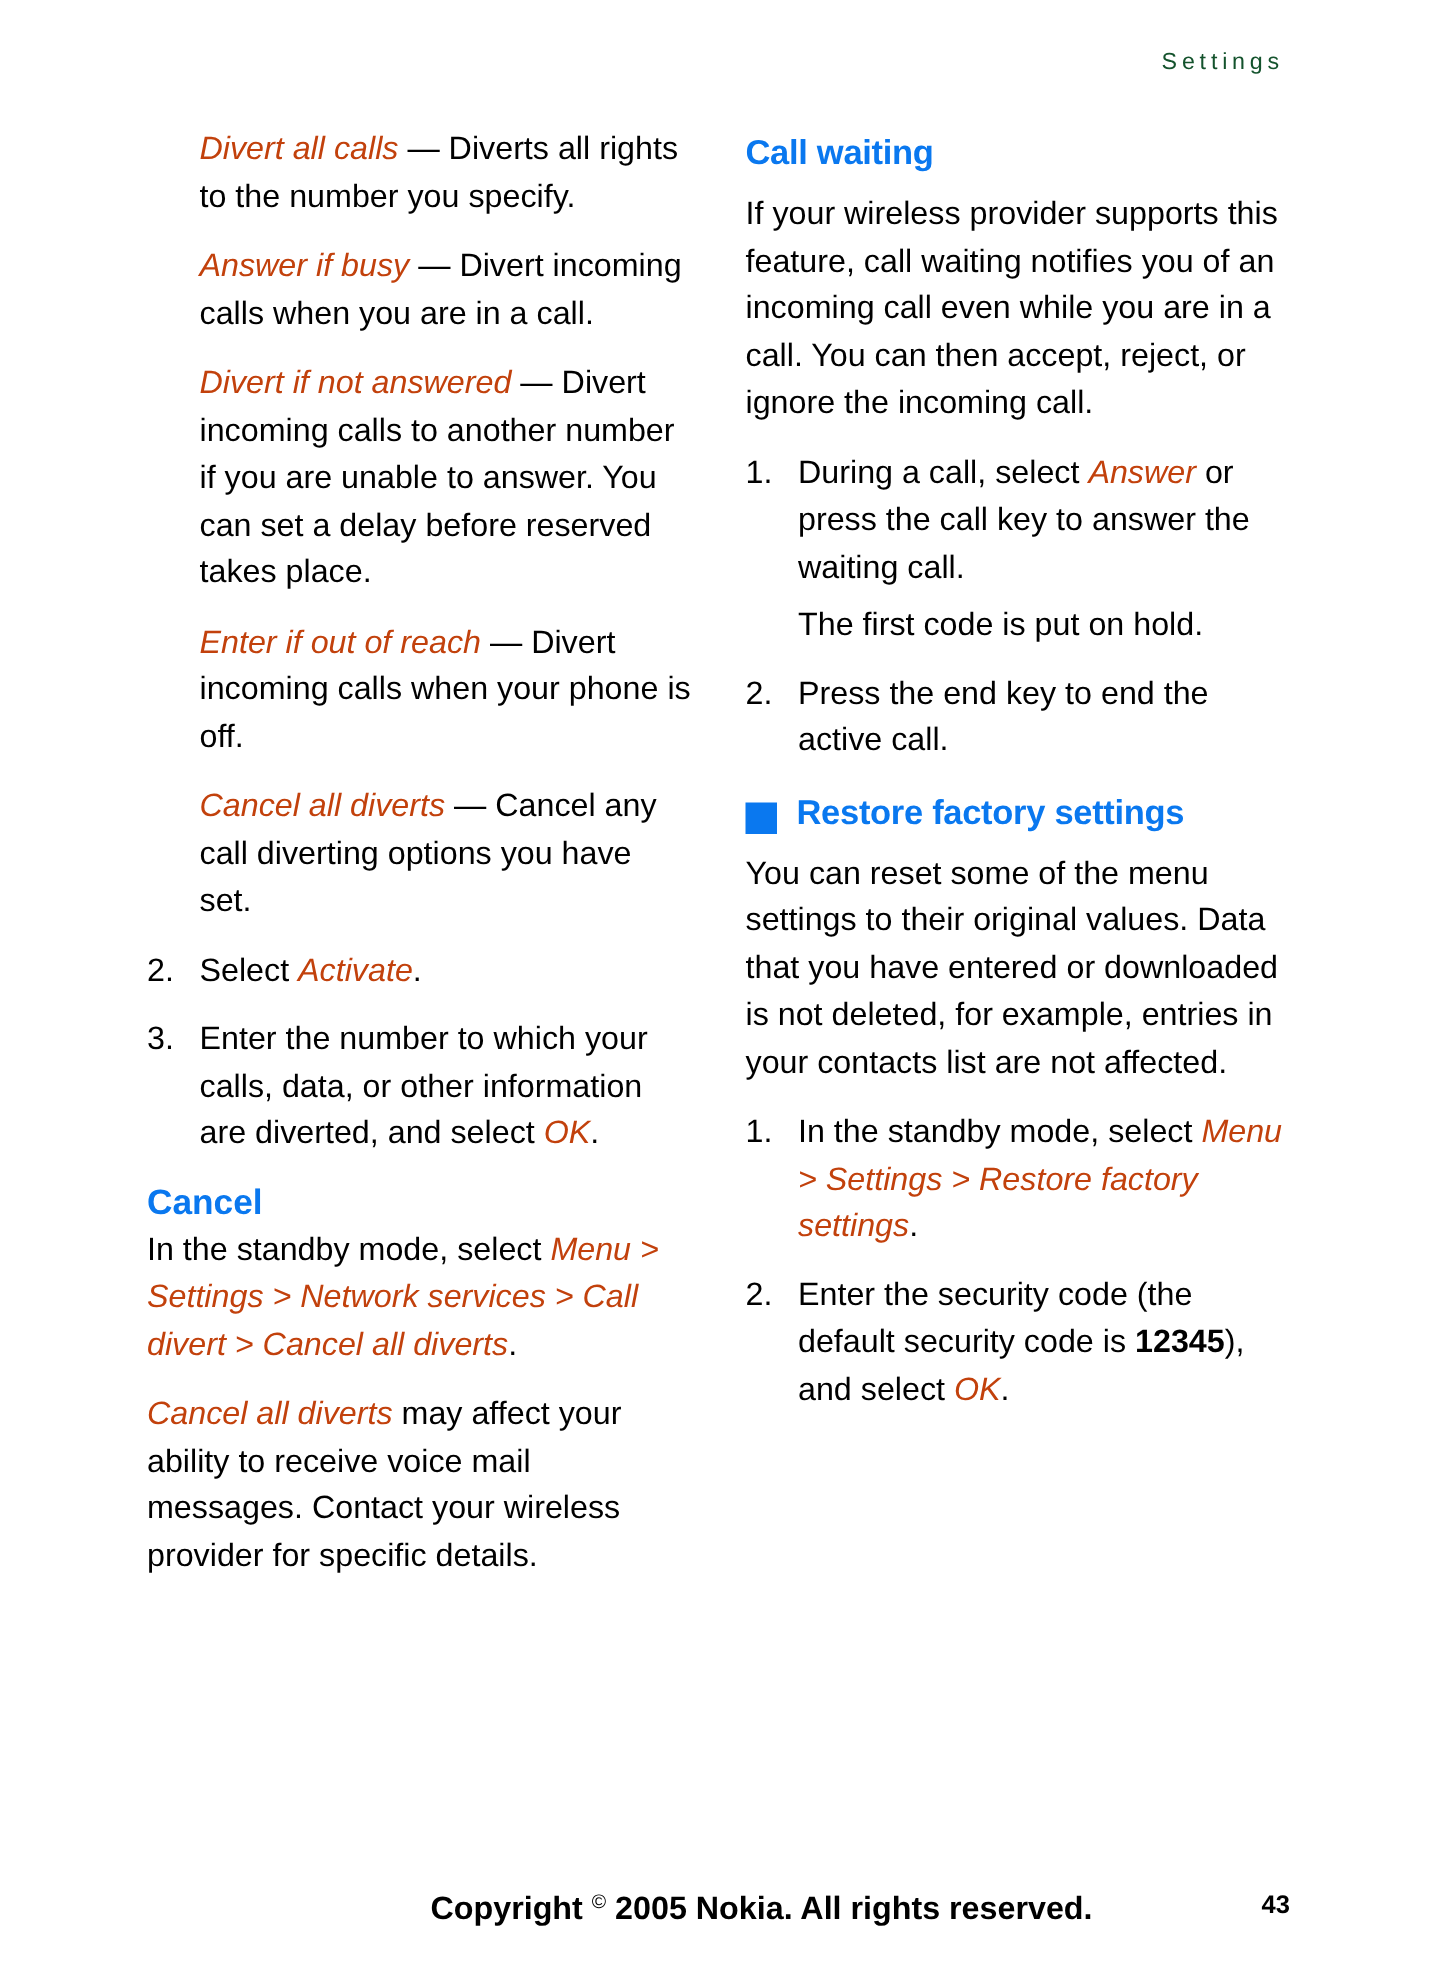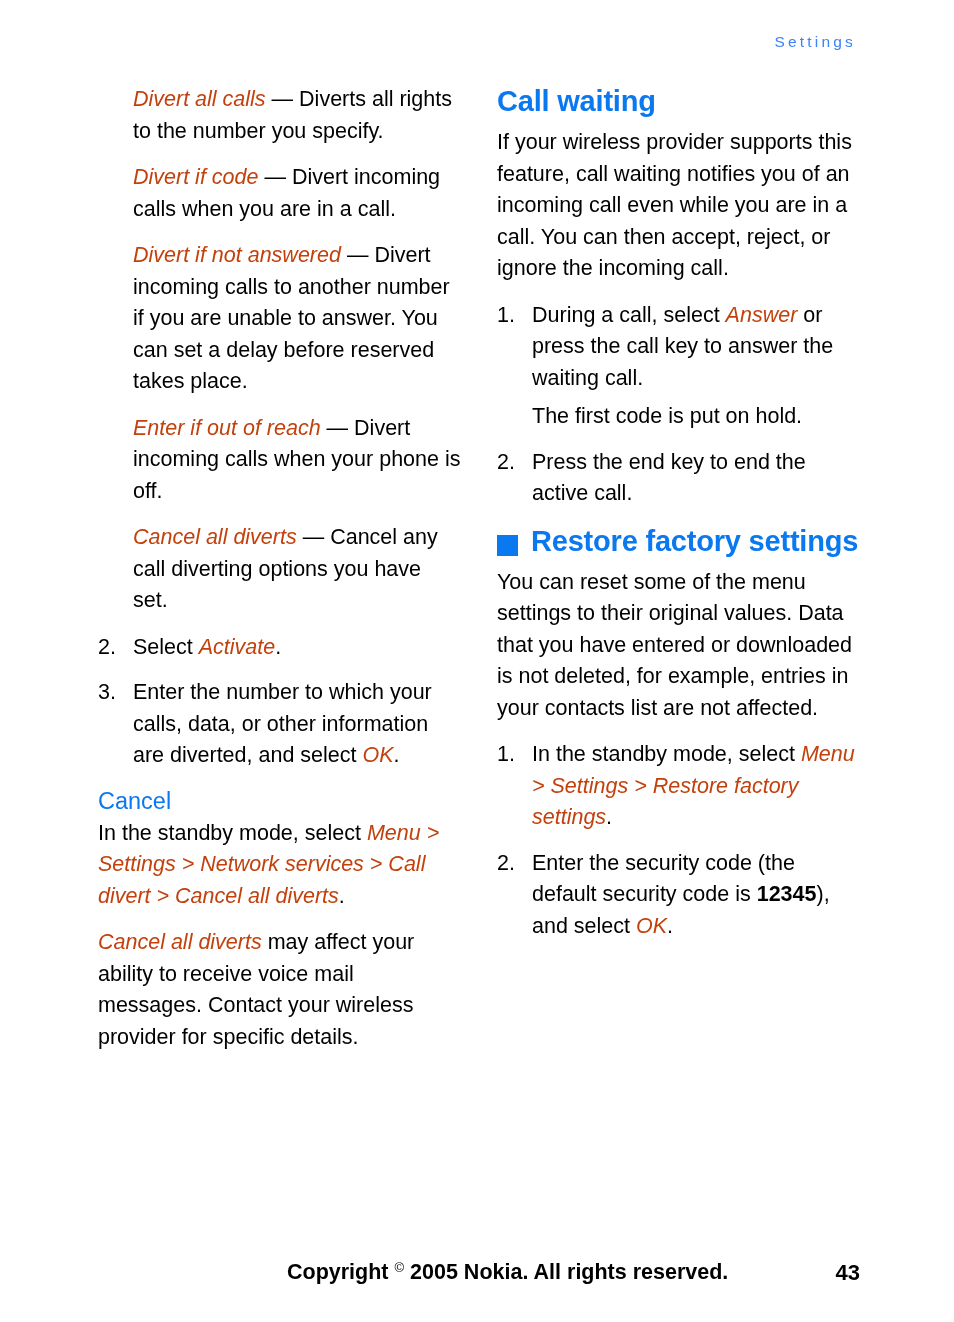--- a/index.html
+++ b/index.html
@@ -21,21 +21,21 @@
     inset: 0;
   }
 
   
   .running-head {
     position: absolute;
     top: 33px;
     right: 98px;
     font-size: 15.5px;
     letter-spacing: 3.2px;
-    color: #3b82f6;
+    color: #14532d;
     white-space: nowrap;
   }
 
   
   .columns {
     position: absolute;
     top: 84px;
     left: 98px;
     width: 762px;
     display: flex;
@@ -63,21 +63,21 @@
   .grn {
     color: #c2410c;
     font-style: italic;
   }
   .bld {
     font-weight: bold;
   }
 
   h2.chapter {
     margin: 0 0 8px 0;
-    font-size: 29px;
+    font-size: 23px;
     line-height: 35px;
     font-weight: bold;
     color: #0a78ef;
     letter-spacing: -0.2px;
     position: relative;
   }
   h2.chapter.boxed {
     padding-left: 34px;
   }
   h2.chapter .sqbullet {
@@ -87,21 +87,21 @@
     width: 21px;
     height: 21px;
     background: #0a78ef;
     display: inline-block;
   }
 
   h3.section {
     margin: 0 0 2px 0;
     font-size: 23.5px;
     line-height: 30px;
-    font-weight: normal;
+    font-weight: bold;
     color: #0a78ef;
   }
 
   
   .numlist {
     margin: 0;
   }
   .li {
     display: flex;
     margin-bottom: 14px;
@@ -140,21 +140,21 @@
     top: 0;
     font-size: 21.5px;
     font-weight: bold;
     color: #000000;
     white-space: nowrap;
   }
   .footer .pageno {
     position: absolute;
     right: 94px;
     top: 0;
-    font-size: 22px;
+    font-size: 17px;
     font-weight: bold;
     color: #000000;
   }
   .footer .copy sup {
     font-size: 13px;
     vertical-align: 7px;
     font-weight: normal;
   }
 </style>
 </head>
@@ -166,21 +166,21 @@
 
   <div class="columns">
 
     <div class="col">
 
       <p class="para indent">
         <span class="grn">Divert all calls</span><span> — </span><span>Diverts all rights to the number you specify.</span>
       </p>
 
       <p class="para indent">
-        <span class="grn">Divert if code</span><span> — </span><span>Divert incoming calls when you are in a call.</span>
+        <span class="grn">Answer if busy</span><span> — </span><span>Divert incoming calls when you are in a call.</span>
       </p>
 
       <p class="para indent">
         <span class="grn">Divert if not answered</span><span> — </span><span>Divert incoming calls to another number if you are unable to answer. You can set a delay before reserved takes place.</span>
       </p>
 
       <p class="para indent">
         <span class="grn">Enter if out of reach</span><span> — </span><span>Divert incoming calls when your phone is off.</span>
       </p>
 

